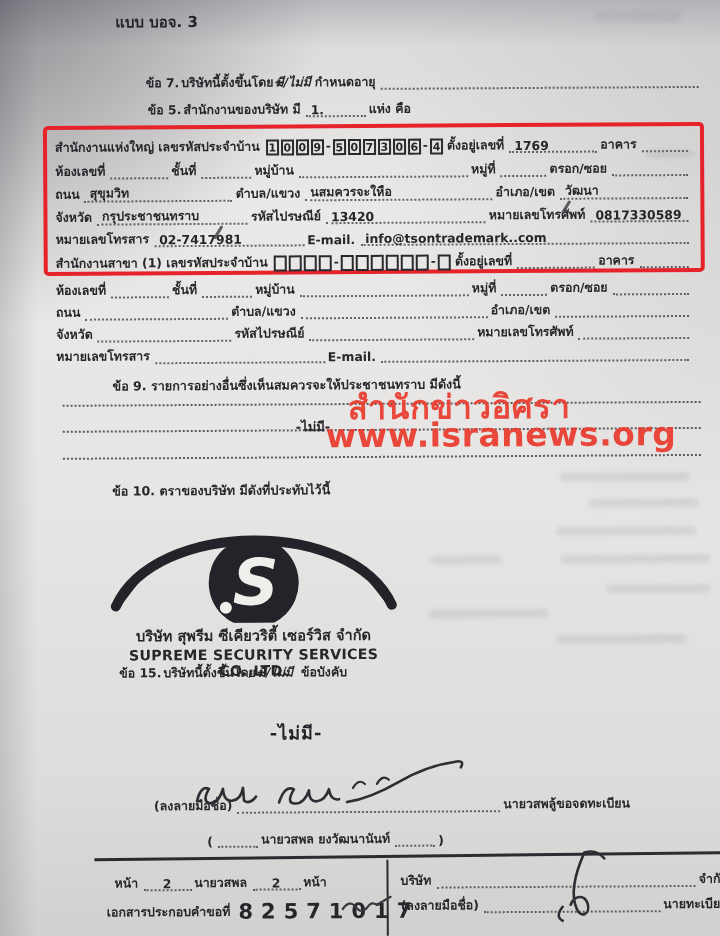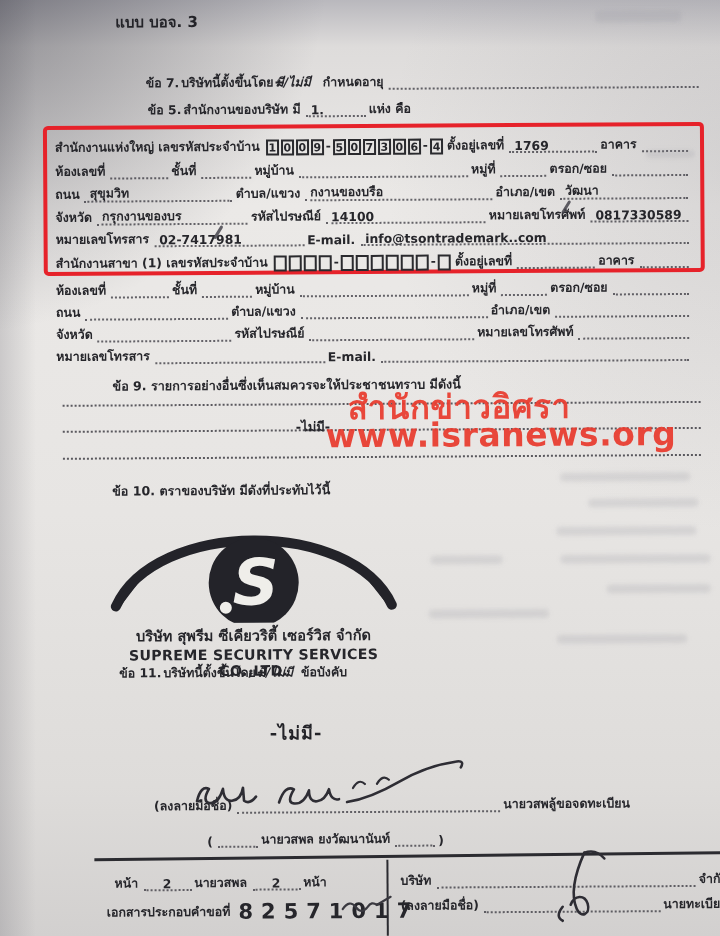--- a/index.html
+++ b/index.html
@@ -66,21 +66,21 @@
 
 <div class="sheet">
 
   <div class="header-code" style="left:88px; top:9px;margin-left:30px;">แบบ บอจ. 3</div>
 
   <div class="row" style="left:148px; top:74px; width:556px;">
     <span class="lbl">ข้อ 7.</span>
     <span class="lbl">บริษัทนี้ตั้งขึ้นโดย</span>
     <span class="struck">มี</span>
     <span class="opt">/ไม่มี</span>
-    <span class="lbl" style="margin-left:12px;">กำหนดอายุ</span>
+    <span class="lbl" style="margin-left:4px;">กำหนดอายุ</span>
     <span class="lead"></span>
   </div>
 
   <div class="row" style="left:150px; top:101px; width:330px;">
     <span class="lbl">ข้อ 5.</span>
     <span class="lbl">สำนักงานของบริษัท มี</span>
     <span class="lead" style="flex:0 0 60px;">
         <span class="val">1.</span>
       </span>
     <span class="lbl">แห่ง คือ</span>
@@ -126,36 +126,36 @@
     <span class="lead" style="flex:1;"></span>
   </div>
 
   <div class="row" style="left:57px; top:185px; width:636px;">
     <span class="lbl">ถนน</span>
     <span class="lead" style="flex:1.4;">
         <span class="val">สุขุมวิท</span>
       </span>
     <span class="lbl">ตำบล/แขวง</span>
     <span class="lead" style="flex:1.8;">
-        <span class="val">กงานของบรือ</span>
+        <span class="val">นสมควรจะใหือ</span>
       </span>
     <span class="lbl">อำเภอ/เขต</span>
     <span class="lead" style="flex:1.2;text-align:right;">
         <span class="val">วัฒนา</span>
       </span>
   </div>
 
   <div class="row" style="left:57px; top:208px; width:636px;">
     <span class="lbl">จังหวัด</span>
     <span class="lead" style="flex:1.6;">
-        <span class="val">กรุกงานของบร</span>
+        <span class="val">กรุประชาชนทราบ</span>
       </span>
     <span class="lbl">รหัสไปรษณีย์</span>
     <span class="lead" style="flex:1.7;">
-        <span class="val">14100</span>
+        <span class="val">13420</span>
       </span>
     <span class="lbl">หมายเลขโทรศัพท์</span>
     <span class="lead" style="flex:1;">
         <span class="val">0817330589</span>
       </span>
   </div>
 
   <div class="row" style="left:57px; top:230px; width:636px;">
     <span class="lbl">หมายเลขโทรสาร</span>
     <span class="lead" style="flex:0 0 150px;">
@@ -246,21 +246,21 @@
       <path d="M288,103 L270,80" fill="none" stroke="#232329" stroke-width="7" stroke-linecap="round"></path>
       <circle cx="150" cy="80" r="45" fill="#232329"></circle>
       <circle cx="122" cy="105" r="6" fill="#efeeea"></circle>
       <text x="152" y="102" font-size="64" font-style="italic" font-weight="700" text-anchor="middle" fill="#efeeea" font-family="DejaVu Sans, sans-serif">S</text>
     </svg>
     <div class="th">บริษัท สุพรีม ซีเคียวริตี้ เซอร์วิส จำกัด</div>
     <div class="en">SUPREME SECURITY SERVICES CO.,LTD.</div>
   </div>
 
   <div class="row" style="left:118px; top:664px; width:400px;">
-    <span class="lbl">ข้อ 11.</span>
+    <span class="lbl">ข้อ 15.</span>
     <span class="lbl">บริษัทนี้ตั้งขึ้นโดย</span>
     <span class="struck">มี</span>
     <span class="opt">/ไม่มี</span>
     <span class="lbl" style="margin-left:8px;">ข้อบังคับ</span>
   </div>
   <div class="none-big" style="left:268px; top:718px;">-ไม่มี-</div>
 
   <div class="row" style="left:152px; top:797px; width:478px;">
     <span class="lbl">(ลงลายมือชื่อ)</span>
     <span class="lead" style="flex:1;"></span>

